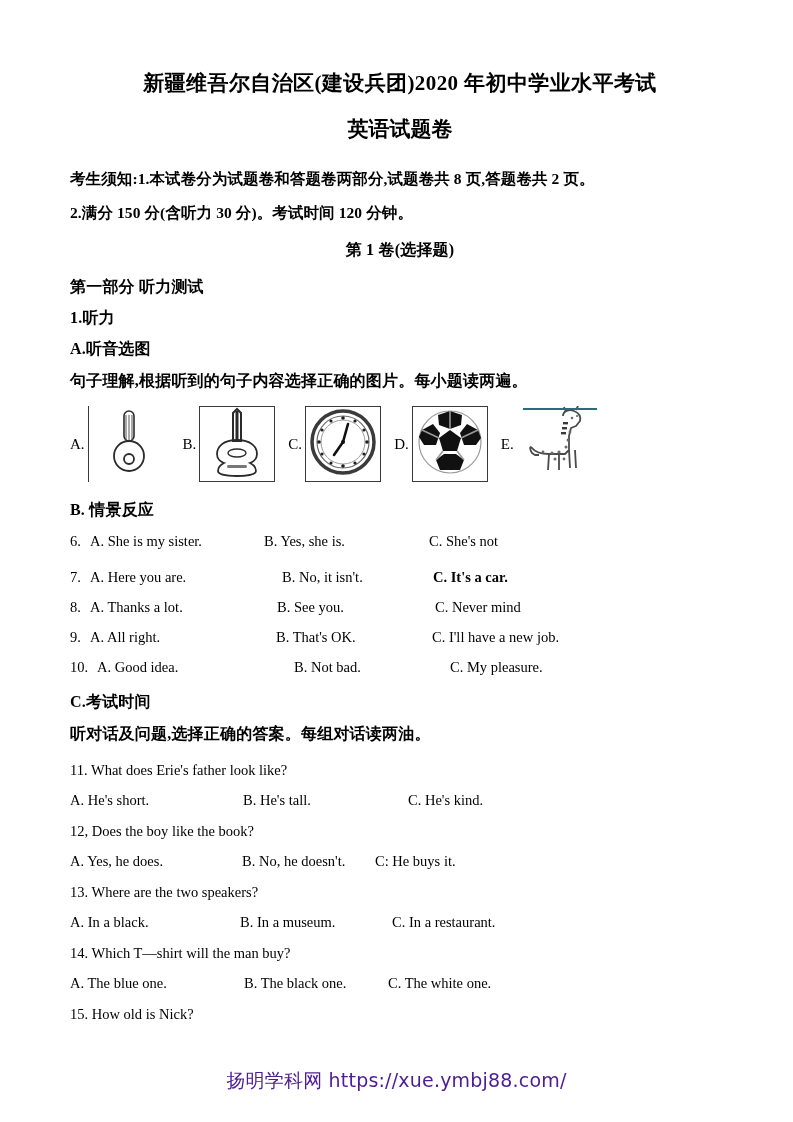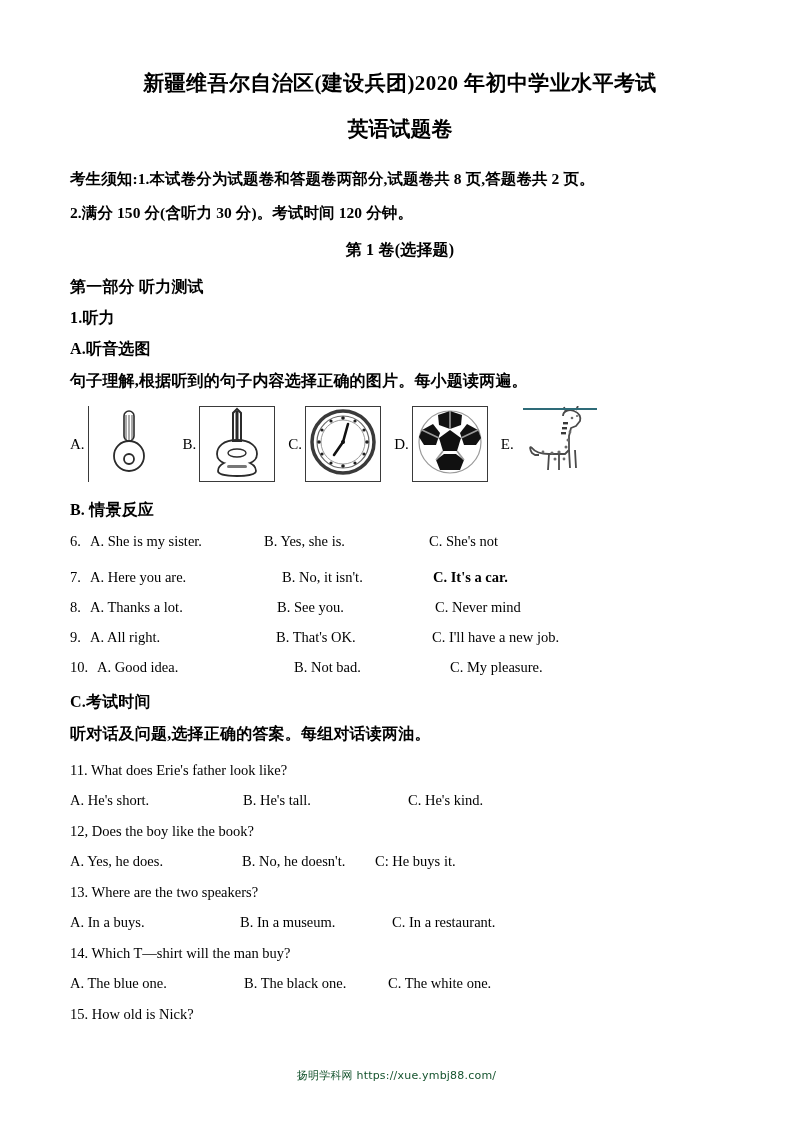--- a/index.html
+++ b/index.html
@@ -158,22 +158,22 @@
     white-space: pre;
   }
 
   
   .footer {
     position: absolute;
     left: 0;
     top: 1068px;
     width: 793px;
     text-align: center;
-    color: #14532d;
-    font-size: 11px;
+    color: #4c1d95;
+    font-size: 19px;
     font-family: "DejaVu Sans", sans-serif;
     letter-spacing: 0.2px;
   }
 </style>
 </head>
 <body>
 
 <div class="page">
   <div class="content">
 
@@ -368,21 +368,21 @@
 
       <p class="qstem">12, Does the boy like the book?</p>
       <div class="opts">
         <span class="opt" style="left:0px;">A. Yes, he does.</span>
         <span class="opt" style="left:172px;">B. No, he doesn't.</span>
         <span class="opt" style="left:305px;">C: He buys it.</span>
       </div>
 
       <p class="qstem">13. Where are the two speakers?</p>
       <div class="opts">
-        <span class="opt" style="left:0px;">A. In a buys.</span>
+        <span class="opt" style="left:0px;">A. In a black.</span>
         <span class="opt" style="left:170px;">B. In a museum.</span>
         <span class="opt" style="left:322px;">C. In a restaurant.</span>
       </div>
 
       <p class="qstem">14. Which T—shirt will the man buy?</p>
       <div class="opts">
         <span class="opt" style="left:0px;">A. The blue one.</span>
         <span class="opt" style="left:174px;">B. The black one.</span>
         <span class="opt" style="left:318px;">C. The white one.</span>
       </div>

